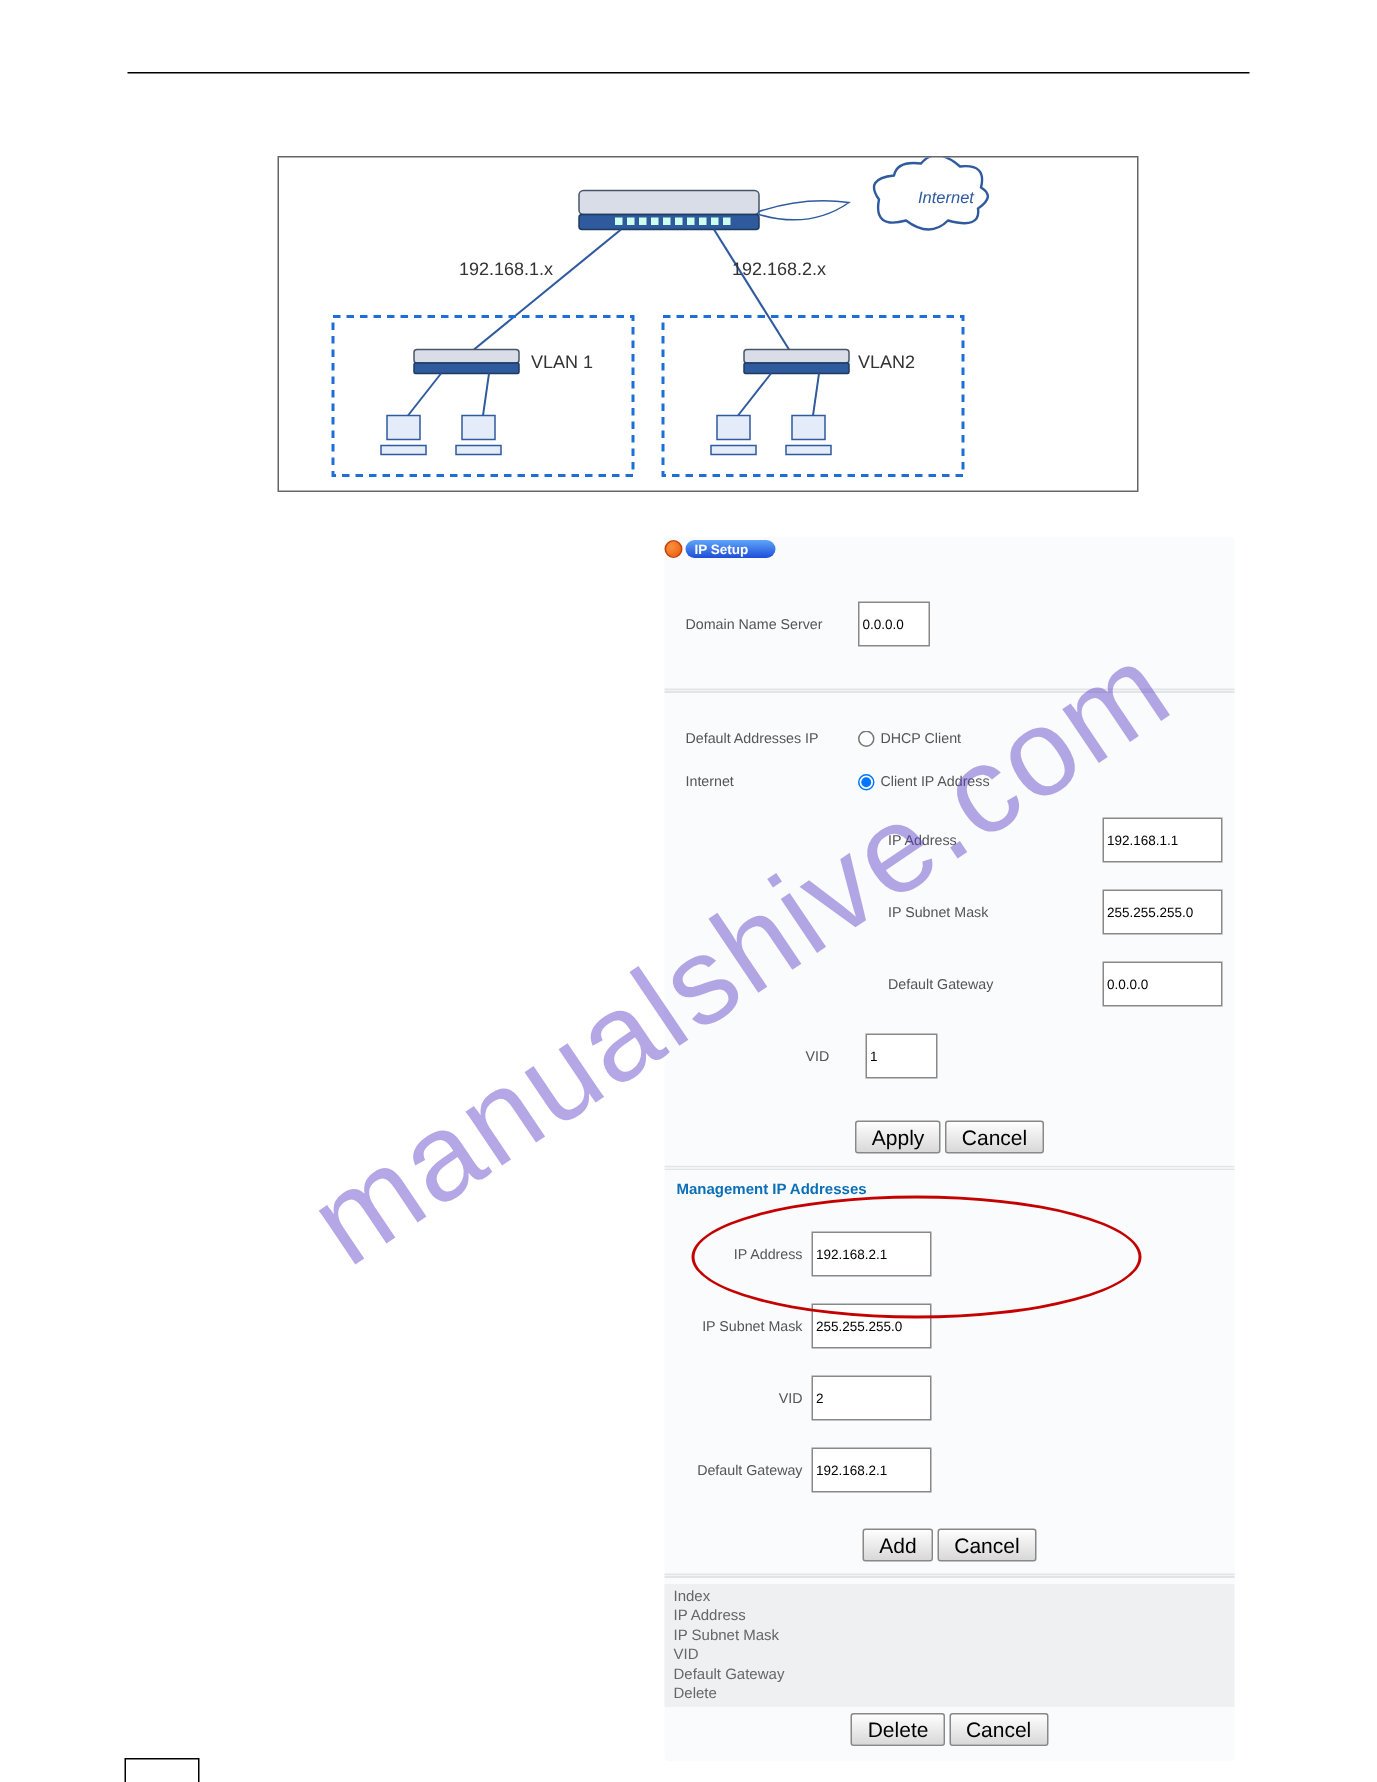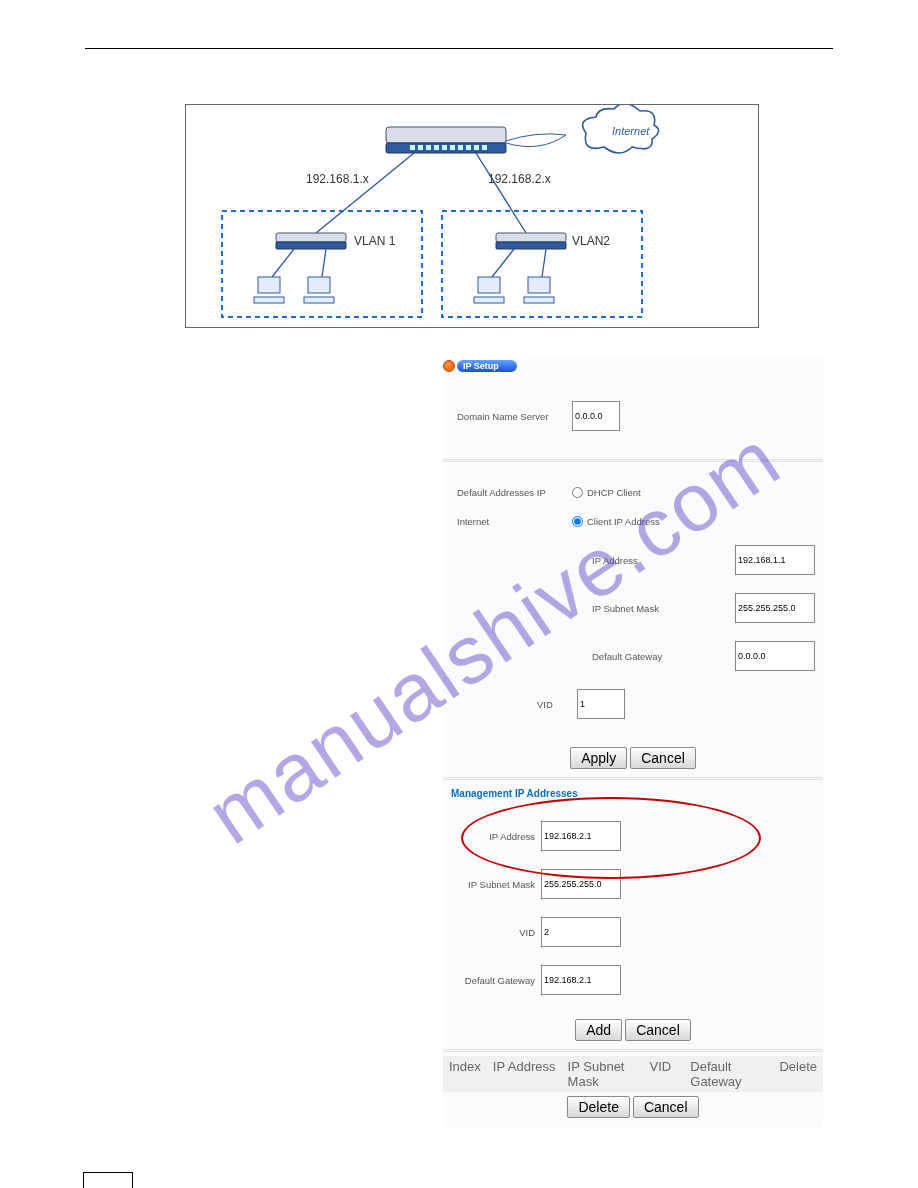--- a/index.html
+++ b/index.html
@@ -95,21 +95,21 @@
     font-size:14px; padding:2px 10px; border:1px solid #888;
     background:linear-gradient(#fefefe,#d8d8d8); border-radius:2px;
   }
   .section-head { color:#0b6fb8; font-weight:bold; font-size:10px; padding: 4px 0 2px 8px;}
   .mgmt-block { position:relative; padding: 2px 0 2px 0;}
   .mgmt-block .ellipse-overlay {
     position:absolute; left:18px; top:-4px; width:300px; height:82px;
     border: 2px solid #c40000; border-radius: 50%/50%;
     pointer-events:none;
   }
-  .tbl-head { display:flex; font-size:13px; color:#666; padding:3px 6px; background:#eef0f2; gap:12px;}
+  .tbl-head { display:flex; font-size:10px; color:#666; padding:3px 6px; background:#eef0f2; gap:2px;flex-direction:column;}
   .tbl-head span:nth-child(1){width:34px;}
   .tbl-head span:nth-child(2){width:70px;}
   .tbl-head span:nth-child(3){width:78px;}
   .tbl-head span:nth-child(4){width:32px;}
   .tbl-head span:nth-child(5){width:86px;}
   .tbl-head span:nth-child(6){width:40px;}
   .footer-box {
     position:absolute;
     left: 83px; top: 1172px;
     width: 50px; height: 50px;

